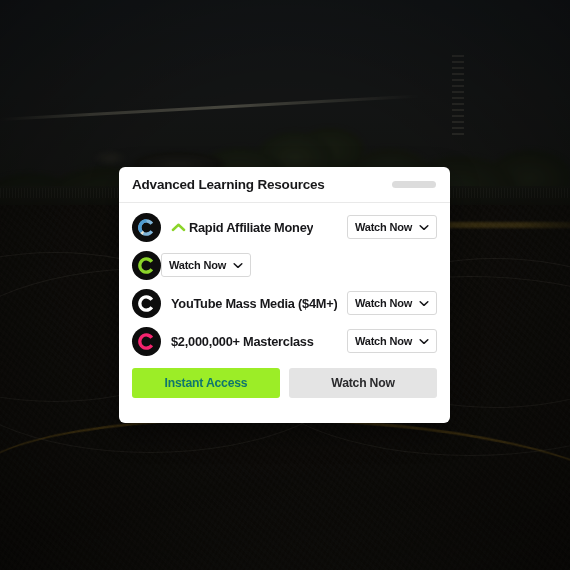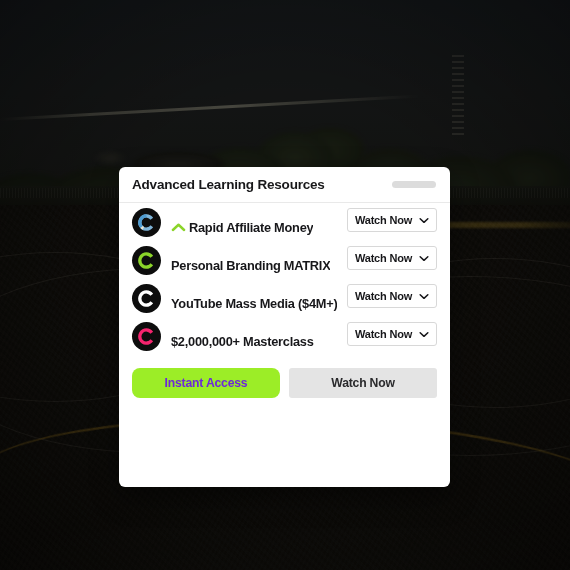--- a/index.html
+++ b/index.html
@@ -121,21 +121,21 @@
     position: absolute; inset: 0;
     background: rgba(0,0,0,.30);
   }
 
   
   #card {
     position: absolute;
     left: 119px;
     top: 167px;
     width: 331px;
-    height: 320px;
+    height: 256px;
     background: #ffffff;
     border-radius: 6px;
     box-shadow: 0 10px 28px rgba(0,0,0,.45);
     overflow: hidden;
   }
 
   .card-header {
     height: 36px;
     display: flex;
     align-items: center;
@@ -155,20 +155,21 @@
     height: 7px;
     border-radius: 4px;
     background: #dcdcdc;
   }
 
   .rows {
     padding: 5px 13px 0 13px;
   }
   .row {
     display: flex;
+    align-items: center;
     height: 38px;
   }
 
   
   .c-logo {
     position: relative;
     width: 29px;
     height: 29px;
     border-radius: 50%;
     background: #0d0d0d;
@@ -231,21 +232,21 @@
     flex: 1 1 0;
     height: 30px;
     border: none;
     border-radius: 3px;
     font-family: "Liberation Sans", sans-serif;
     font-size: 12.2px;
     font-weight: bold;
     letter-spacing: -0.2px;
     cursor: pointer;
   }
-  .btn-primary { background: #9ced27; color: #6d28d9; border-radius: 8px; }
+  .btn-primary { background: #9ced27; color: #0f766e; }
   .btn-secondary { background: #e4e4e4; color: #2a2a2c; }
 </style>
 </head>
 <body>
 
 <div id="bg-photo">
   <div class="bg-sky"></div>
   <div class="bg-treeline"></div>
   <div class="bg-mast"></div>
   <div class="bg-heli"></div>
@@ -298,23 +299,20 @@
         </span>
       </div>
     </div>
 
     <div class="row">
       <div class="c-logo">
         <svg width="21" height="21" viewBox="0 0 24 24" aria-hidden="true">
           <path d="M12 2.6A9.4 9.4 0 1 0 19.6 17.3l-3.1-2.2A5.6 5.6 0 1 1 16.5 8.9l3.1-2.2A9.38 9.38 0 0 0 12 2.6z" fill="#8bd42a"></path>
         </svg>
       </div>
-      <div class="row-label-wrap">
-        <span class="row-label">Personal Branding MATRIX</span>
-      </div>
       <div class="watch-select">
         <span class="watch-select-label">Watch Now</span>
         <span class="chev-down-icon">
           <svg width="10" height="7" viewBox="0 0 12 8" aria-hidden="true">
             <path d="M1.4 1.9 6 6.2l4.6-4.3" fill="none" stroke="#17171a" stroke-width="1.8" stroke-linecap="round" stroke-linejoin="round"></path>
           </svg>
         </span>
       </div>
     </div>
 

